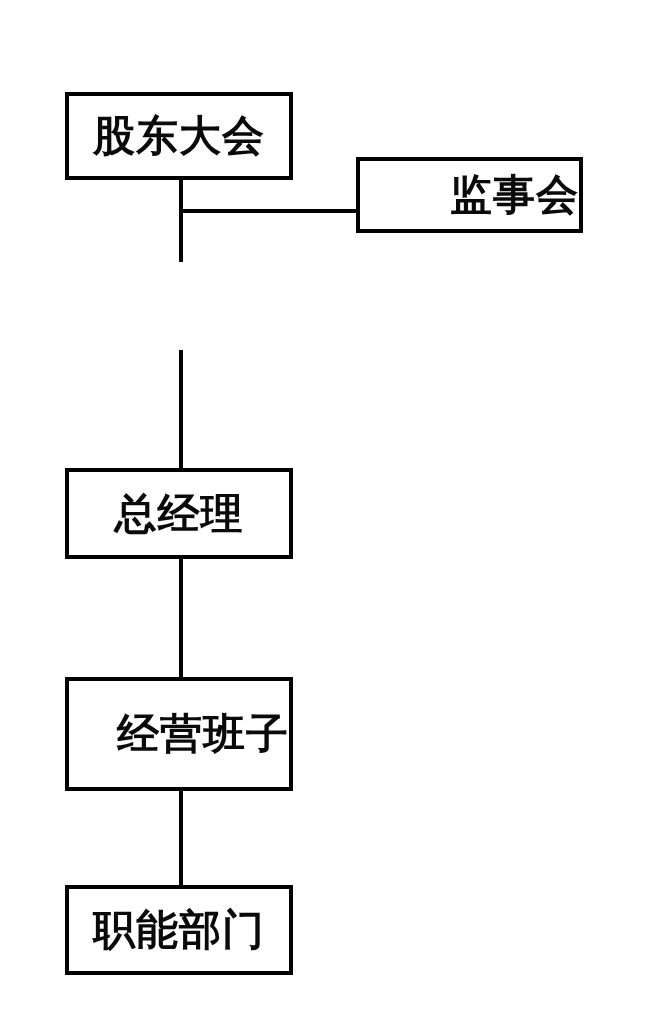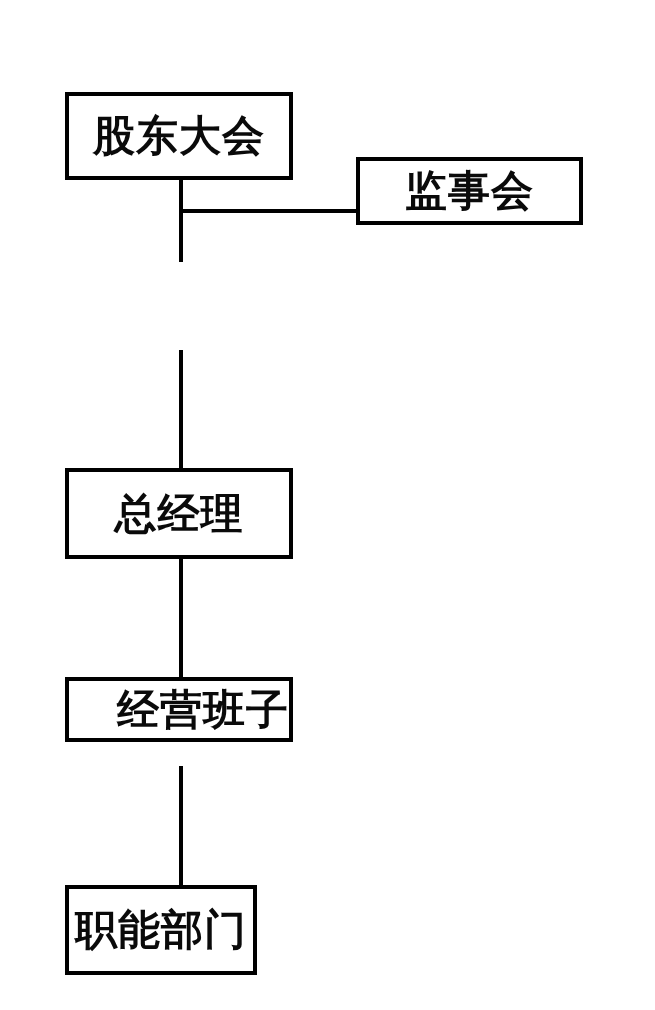--- a/index.html
+++ b/index.html
@@ -64,30 +64,30 @@
   <div class="connector-v" style="left:179px; top:558px; height:121px;"></div>
 
   <div class="connector-v" style="left:179px; top:766px; height:121px;"></div>
 
   <div class="connector-h" style="left:179px; top:209px; width:180px;"></div>
 
   <div class="node" style="left:65px; top:50px; width:228px; height:88px;margin-top:42px;">
     <span class="node-label">股东大会</span>
   </div>
 
-  <div class="node" style="left:356px; top:157px; width:227px; height:68px;">
+  <div class="node" style="left:356px; top:157px; width:227px; height:76px;justify-content:flex-end;">
     <span class="node-label">监事会</span>
   </div>
 
 
   <div class="node" style="left:65px; top:468px; width:228px; height:91px;">
     <span class="node-label">总经理</span>
   </div>
 
-  <div class="node" style="left:65px; top:677px; width:228px; height:65px;padding-left:48px;">
+  <div class="node" style="left:65px; top:677px; width:228px; height:114px;padding-left:48px;">
     <span class="node-label">经营班子</span>
   </div>
 
-  <div class="node" style="left:65px; top:885px; width:192px; height:90px;">
+  <div class="node" style="left:65px; top:885px; width:228px; height:90px;">
     <span class="node-label">职能部门</span>
   </div>
 
 </div>
 
 </body></html>

